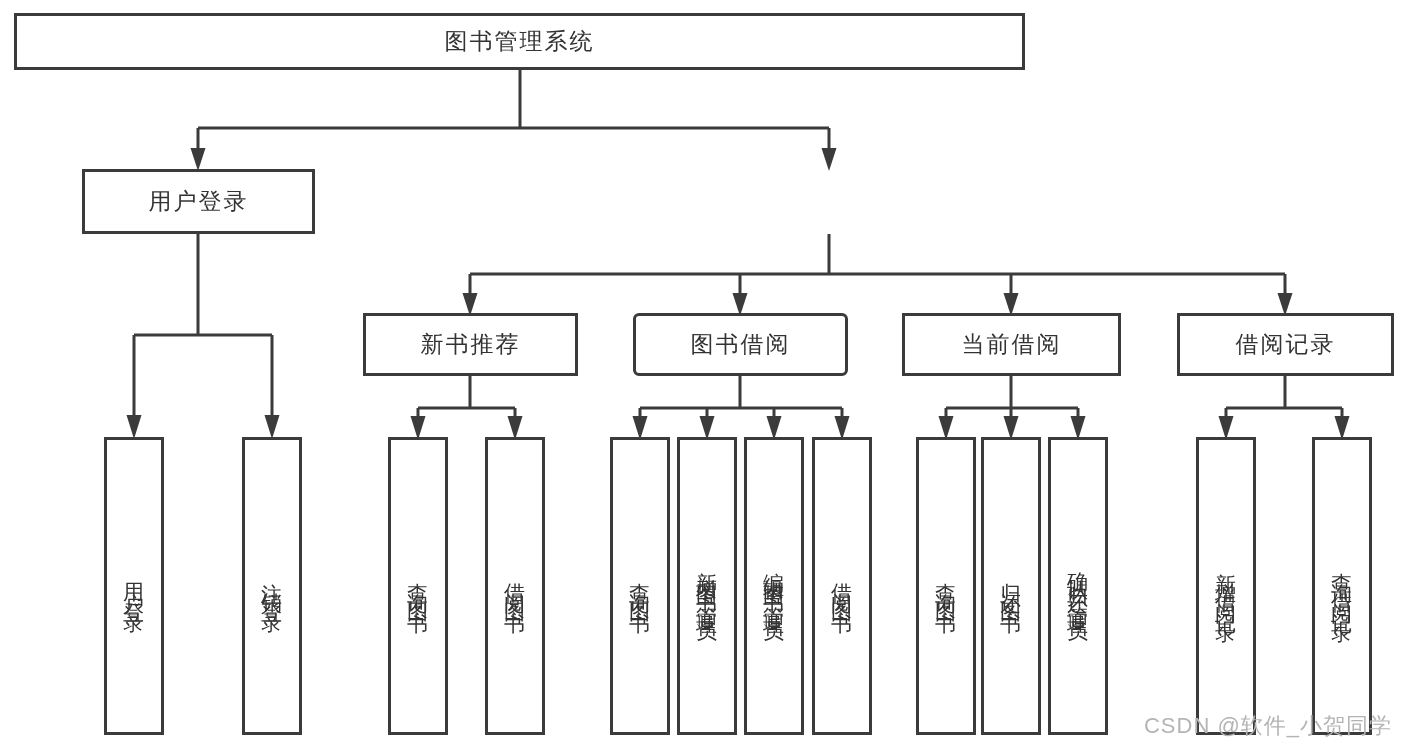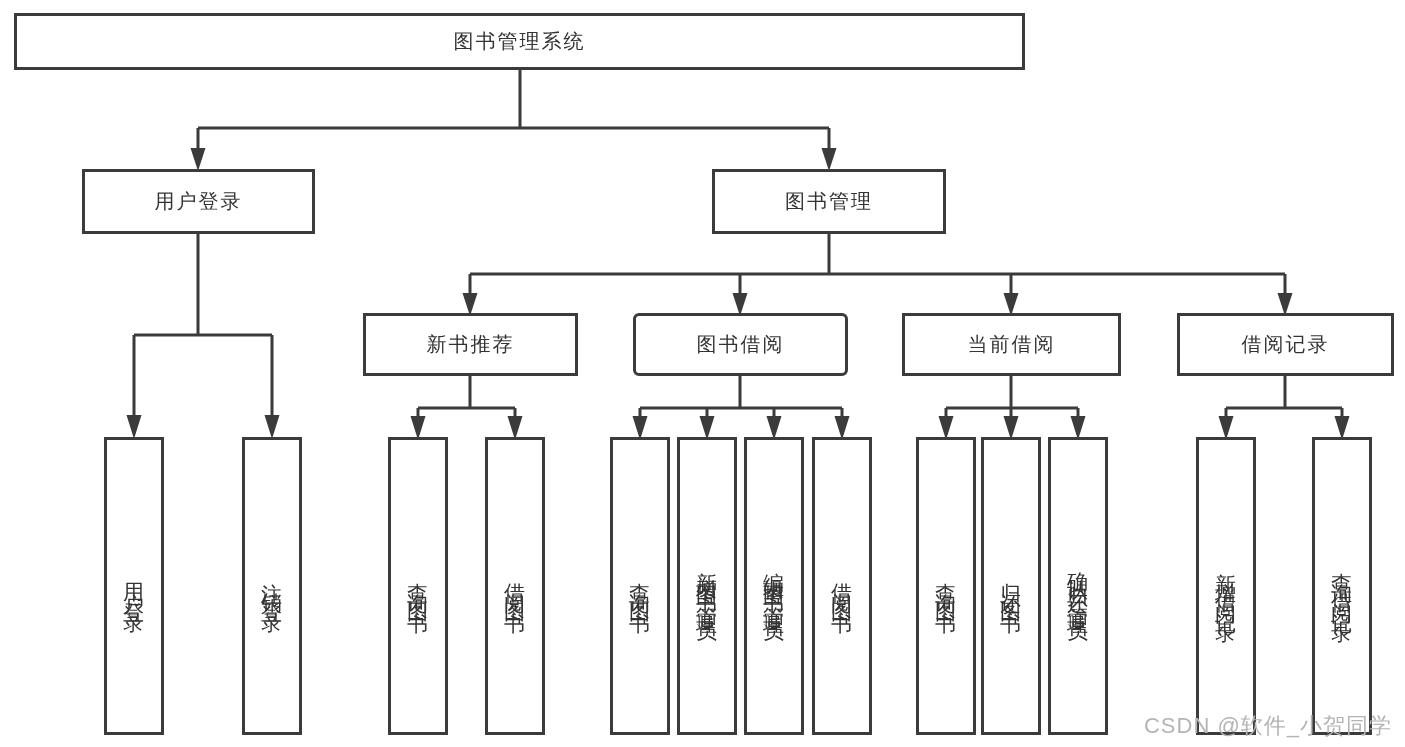--- a/index.html
+++ b/index.html
@@ -8,21 +8,21 @@
   html,body{margin:0;padding:0;background:#fff;}
   .canvas{
     position:relative;width:1405px;height:747px;background:var(--bg);
     font-family:"Liberation Sans",sans-serif;overflow:hidden;
   }
   .box{
     position:absolute;box-sizing:border-box;border:3px solid var(--line);
     background:#ffffff;display:flex;align-items:center;justify-content:center;
     color:var(--text);
   }
-  .hlabel{font-size:20px;letter-spacing:2px;white-space:nowrap;}
+  .hlabel{font-size:23px;letter-spacing:2px;white-space:nowrap;}
   .leaf{width:60px;top:437px;height:298px;}
   .vtext{
     writing-mode:vertical-rl;text-orientation:mixed;
     font-size:21px;letter-spacing:10px;line-height:1.1;color:var(--text);
   }
   .vtext.tight{letter-spacing:7px;}
   svg.wires{position:absolute;left:0;top:0;}
   svg.wires path{stroke:var(--line);stroke-width:3;fill:none;}
   svg.wires polygon{fill:var(--line);stroke:none;}
   .watermark{
@@ -78,23 +78,20 @@
     </g>
   </svg>
 
   <div class="box" style="left:14px;top:13px;width:1011px;height:57px;">
     <span class="hlabel">图书管理系统</span>
   </div>
 
   <div class="box" style="left:82px;top:169px;width:233px;height:65px;">
     <span class="hlabel">用户登录</span>
   </div>
-  <div class="box" style="left:712px;top:169px;width:234px;height:65px;">
-    <span class="hlabel">图书管理</span>
-  </div>
 
   <div class="box" style="left:363px;top:313px;width:215px;height:63px;text-align:right;">
     <span class="hlabel">新书推荐</span>
   </div>
   <div class="box" style="left:633px;top:313px;width:215px;height:63px;border-radius:6px;">
     <span class="hlabel">图书借阅</span>
   </div>
   <div class="box" style="left:902px;top:313px;width:219px;height:63px;">
     <span class="hlabel">当前借阅</span>
   </div>

